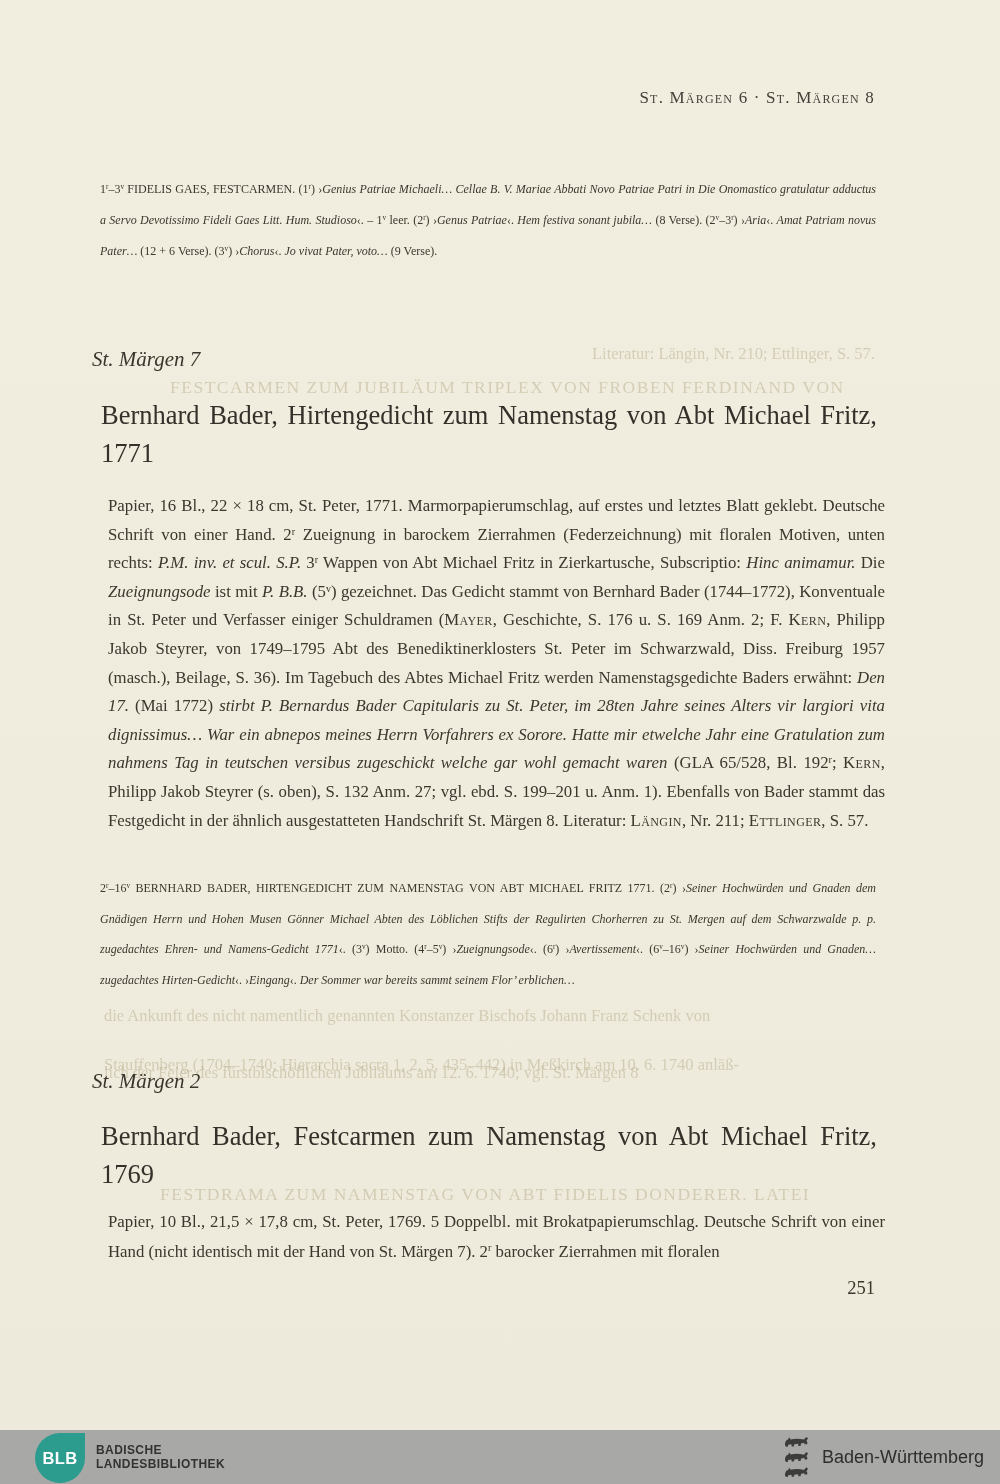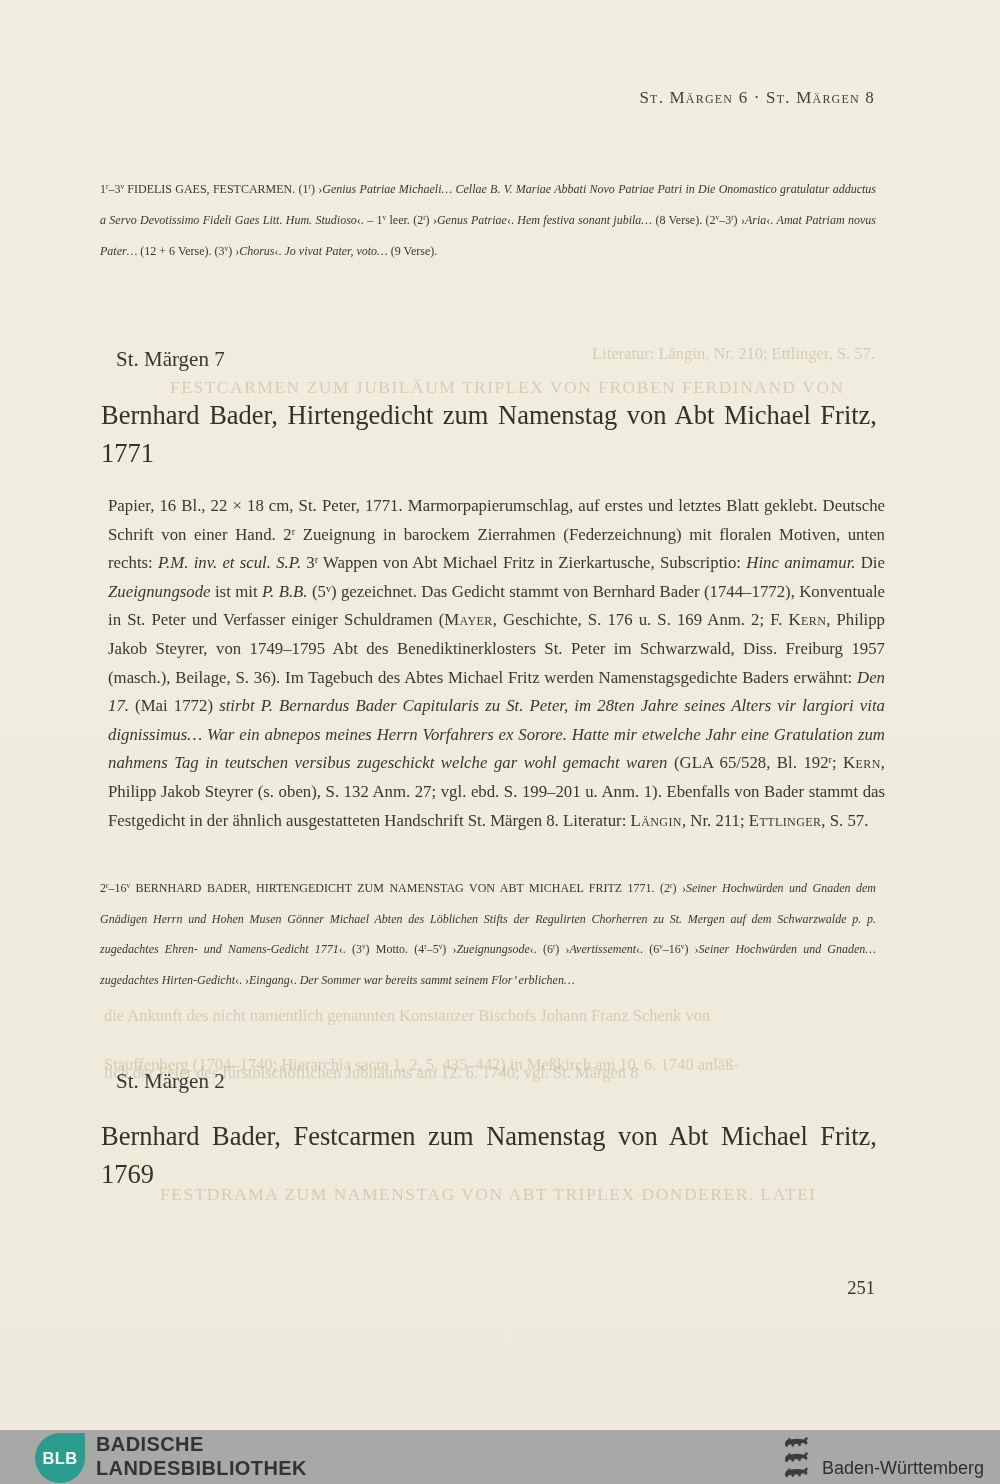--- a/index.html
+++ b/index.html
@@ -16,21 +16,21 @@
     letter-spacing:1.2px;color:#45413a;
   }
   .entry-para{
     left:100px;width:776px;text-align:justify;
     font-size:12px;line-height:31px;color:#3b372d;margin-top:33px;
   }
   .desc-para{
     left:108px;width:777px;text-align:justify;
     font-size:16.8px;line-height:28.6px;color:#3b372d;
   }
-  .section-label{left:116px;font-size:21px;color:#3a362d;}
+  .section-label{left:92px;font-size:21px;color:#3a362d;font-style:italic;}
   .entry-title{
     left:101px;width:776px;text-align:justify;
     font-size:26.5px;line-height:38px;color:#34302a;
   }
   .page-number{top:1278px;right:125px;font-size:18.5px;color:#3b372d;}
   .seg-i{font-style:italic;}
   .seg-sc{font-variant:small-caps;letter-spacing:.4px;}
   .seg-sup{font-size:.6em;position:relative;top:-.5em;line-height:0;}
   
   .ghost{
@@ -47,50 +47,51 @@
     font-family:"Liberation Sans","DejaVu Sans",sans-serif;
   }
   .footer-left{display:flex;align-items:center;height:100%;padding-left:32px;}
   .blb-logo{
     width:50px;height:50px;margin-left:3px;margin-top:2px;
     background:#2b9c8e;border-radius:50% 0 50% 50%;
     display:flex;align-items:center;justify-content:center;
     color:#ffffff;font-weight:bold;font-size:16.5px;letter-spacing:.3px;
   }
   .lib-name{
-    margin-left:11px;font-weight:bold;font-size:20px;line-height:1.18;
+    margin-left:11px;font-weight:bold;font-size:12px;line-height:1.18;
     letter-spacing:.4px;color:#333331;
   }
-  .footer-right{display:flex;align-items:flex-end;gap:10px;margin-right:16px;}
+  .footer-right{display:flex;align-items:center;gap:10px;margin-right:16px;}
   .state-label{font-size:18px;color:#2e2e2c;}
   .lions-svg{display:block;}
 </style>
 </head>
 <body>
 
 <div class="page">
 
   <div class="abs ghost ghost-body" style="top:344px;right:125px;">Literatur: Längin, Nr. 210; Ettlinger, S. 57.</div>
   <div class="abs ghost ghost-body" style="top:1006px;left:104px;">die Ankunft des nicht namentlich genannten Konstanzer Bischofs Johann Franz Schenk von</div>
   <div class="abs ghost ghost-caps" style="top:377px;left:170px;">FESTCARMEN ZUM JUBILÄUM TRIPLEX VON FROBEN FERDINAND VON</div>
   <div class="abs ghost ghost-body" style="top:1035px;left:104px;margin-top:20px;">Stauffenberg (1704–1740; Hierarchia sacra 1, 2, 5, 435–442) in Meßkirch am 10. 6. 1740 anläß-</div>
   <div class="abs ghost ghost-body" style="top:1063px;left:104px;">lich der Feier des fürstbischöflichen Jubiläums am 12. 6. 1740; vgl. St. Märgen 8</div>
-  <div class="abs ghost ghost-caps" style="top:1184px;left:160px;">FESTDRAMA ZUM NAMENSTAG VON ABT TRIPLEX DONDERER. LATEI</div>
+  <div class="abs ghost ghost-caps" style="top:1184px;left:160px;">FESTDRAMA ZUM NAMENSTAG VON ABT FIDELIS DONDERER. LATEI</div>
 
   <div class="abs running-header">St. Märgen 6 · St. Märgen 8</div>
 
   <div class="abs entry-para" style="top:141px;"><span>1</span><span class="seg-sup">r</span><span>–3</span><span class="seg-sup">v</span><span> FIDELIS GAES, FESTCARMEN. (1</span><span class="seg-sup">r</span><span>) ›</span><span class="seg-i">Genius Patriae Michaeli… Cellae B. V. Mariae Abbati Novo Patriae Patri in Die Onomastico gratulatur adductus a Servo Devotissimo Fideli Gaes Litt. Hum. Studioso</span><span>‹. – 1</span><span class="seg-sup">v</span><span> leer. (2</span><span class="seg-sup">r</span><span>) ›</span><span class="seg-i">Genus Patriae</span><span>‹. </span><span class="seg-i">Hem festiva sonant jubila…</span><span> (8 Verse). (2</span><span class="seg-sup">v</span><span>–3</span><span class="seg-sup">r</span><span>) ›</span><span class="seg-i">Aria</span><span>‹. </span><span class="seg-i">Amat Patriam novus Pater…</span><span> (12 + 6 Verse). (3</span><span class="seg-sup">v</span><span>) ›</span><span class="seg-i">Chorus</span><span>‹. </span><span class="seg-i">Jo vivat Pater, voto…</span><span> (9 Verse).</span></div>
 
   <div class="abs section-label" style="top:347px;">St. Märgen 7</div>
   <div class="abs entry-title" style="top:396px;">Bernhard Bader, Hirtengedicht zum Namenstag von Abt Michael Fritz, 1771</div>
   <div class="abs desc-para" style="top:492px;"><span>Papier, 16 Bl., 22 × 18 cm, St. Peter, 1771. Marmorpapierumschlag, auf erstes und letztes Blatt geklebt. Deutsche Schrift von einer Hand. 2</span><span class="seg-sup">r</span><span> Zueignung in barockem Zierrahmen (Federzeichnung) mit floralen Motiven, unten rechts: </span><span class="seg-i">P.M. inv. et scul. S.P.</span><span> 3</span><span class="seg-sup">r</span><span> Wappen von Abt Michael Fritz in Zierkartusche, Subscriptio: </span><span class="seg-i">Hinc animamur.</span><span> Die </span><span class="seg-i">Zueignungsode</span><span> ist mit </span><span class="seg-i">P. B.B.</span><span> (5</span><span class="seg-sup">v</span><span>) gezeichnet. Das Gedicht stammt von Bernhard Bader (1744–1772), Konventuale in St. Peter und Verfasser einiger Schuldramen (</span><span class="seg-sc">Mayer</span><span>, Geschichte, S. 176 u. S. 169 Anm. 2; F. </span><span class="seg-sc">Kern</span><span>, Philipp Jakob Steyrer, von 1749–1795 Abt des Benediktinerklosters St. Peter im Schwarzwald, Diss. Freiburg 1957 (masch.), Beilage, S. 36). Im Tagebuch des Abtes Michael Fritz werden Namenstagsgedichte Baders erwähnt: </span><span class="seg-i">Den 17.</span><span> (Mai 1772) </span><span class="seg-i">stirbt P. Bernardus Bader Capitularis zu St. Peter, im 28ten Jahre seines Alters vir largiori vita dignissimus… War ein abnepos meines Herrn Vorfahrers ex Sorore. Hatte mir etwelche Jahr eine Gratulation zum nahmens Tag in teutschen versibus zugeschickt welche gar wohl gemacht waren</span><span> (GLA 65/528, Bl. 192</span><span class="seg-sup">r</span><span>; </span><span class="seg-sc">Kern</span><span>, Philipp Jakob Steyrer (s. oben), S. 132 Anm. 27; vgl. ebd. S. 199–201 u. Anm. 1). Ebenfalls von Bader stammt das Festgedicht in der ähnlich ausgestatteten Handschrift St. Märgen 8. Literatur: </span><span class="seg-sc">Längin</span><span>, Nr. 211; </span><span class="seg-sc">Ettlinger</span><span>, S. 57.</span></div>
   <div class="abs entry-para" style="top:840px;line-height:30.5px;"><span>2</span><span class="seg-sup">r</span><span>–16</span><span class="seg-sup">v</span><span> BERNHARD BADER, HIRTENGEDICHT ZUM NAMENSTAG VON ABT MICHAEL FRITZ 1771. (2</span><span class="seg-sup">r</span><span>) ›</span><span class="seg-i">Seiner Hochwürden und Gnaden dem Gnädigen Herrn und Hohen Musen Gönner Michael Abten des Löblichen Stifts der Regulirten Chorherren zu St. Mergen auf dem Schwarzwalde p. p. zugedachtes Ehren- und Namens-Gedicht 1771</span><span>‹. (3</span><span class="seg-sup">v</span><span>) Motto. (4</span><span class="seg-sup">r</span><span>–5</span><span class="seg-sup">v</span><span>) ›</span><span class="seg-i">Zueignungsode</span><span>‹. (6</span><span class="seg-sup">r</span><span>) ›</span><span class="seg-i">Avertissement</span><span>‹. (6</span><span class="seg-sup">v</span><span>–16</span><span class="seg-sup">v</span><span>) ›</span><span class="seg-i">Seiner Hochwürden und Gnaden… zugedachtes Hirten-Gedicht</span><span>‹. ›</span><span class="seg-i">Eingang</span><span>‹. </span><span class="seg-i">Der Sommer war bereits sammt seinem Flor’ erblichen…</span></div>
 
   <div class="abs section-label" style="top:1069px;">St. Märgen 2</div>
   <div class="abs entry-title" style="top:1117px;">Bernhard Bader, Festcarmen zum Namenstag von Abt Michael Fritz, 1769</div>
+  <div class="abs desc-para" style="top:1207px;line-height:29.5px;"><span>Papier, 10 Bl., 21,5 × 17,8 cm, St. Peter, 1769. 5 Doppelbl. mit Brokatpapierumschlag. Deutsche Schrift von einer Hand (nicht identisch mit der Hand von St. Märgen 7). 2</span><span class="seg-sup">r</span><span> barocker Zierrahmen mit floralen</span></div>
 
   <div class="abs page-number">251</div>
 
   <div class="footer">
     <div class="footer-left">
       <div class="blb-logo">
         <span>BLB</span>
       </div>
       <div class="lib-name">
         <div>BADISCHE</div>

